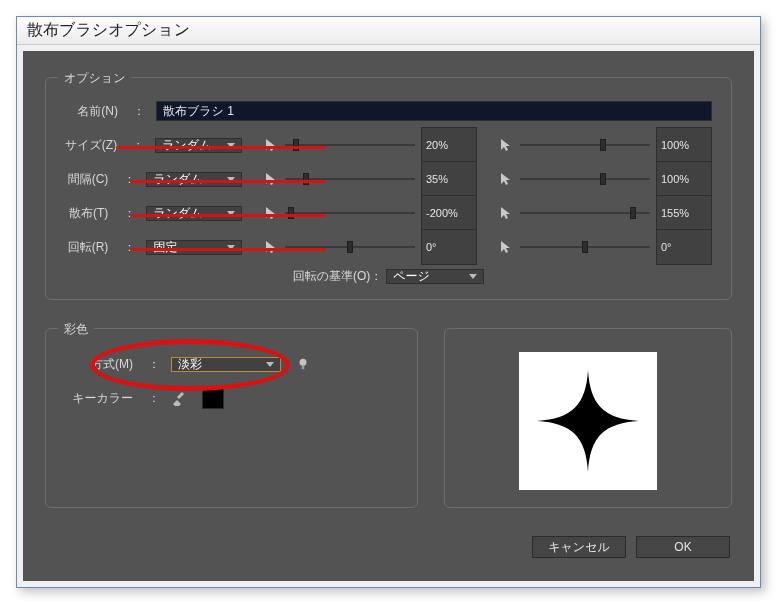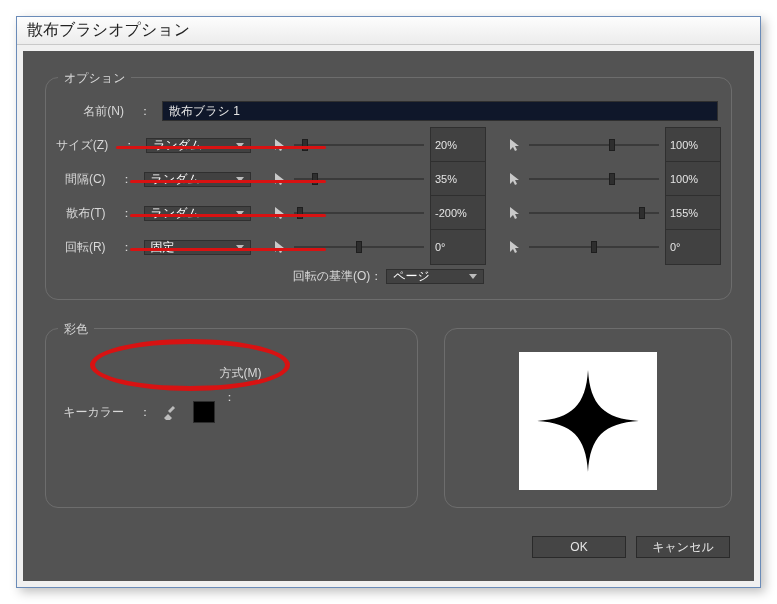--- a/index.html
+++ b/index.html
@@ -1,20 +1,20 @@
 <!DOCTYPE html>
 <html><head>
 <meta charset="utf-8">
 <style>
 * { box-sizing: border-box; margin: 0; padding: 0; font-family: "Meiryo UI", "Yu Gothic", sans-serif; }
 body { background: #fff; width: 777px; height: 604px; position: relative; }
 .window { position: absolute; left: 16px; top: 16px; width: 745px; height: 572px; background: #f0f0f0; border: 1px solid #6a8bb8; box-shadow: 4px 4px 10px rgba(0,0,0,.25); }
 .titlebar { height: 28px; background: linear-gradient(#fdfdfd,#ececec); border-bottom: 1px solid #c9c9c9; display: flex; align-items: center; padding: 0 10px; font-size: 16px; color: #222; }
 .client { background: #535353; position: absolute; left: 6px; top: 34px; right: 6px; bottom: 6px; padding: 16px; color: #d8d8d8; font-size: 12px; }
-.group { border: 1px solid #6d6d6d; border-radius: 13px; padding: 20px 10px 14px; margin: 10px 6px 18px; position: relative; }
+.group { border: 1px solid #6d6d6d; border-radius: 6px; padding: 20px 19px 14px; margin: 10px 6px 18px; position: relative; }
 .group-title { position: absolute; top: -8px; left: 12px; background: #535353; padding: 0 6px; }
 .row { display: flex; align-items: center; height: 26px; margin-bottom: 8px; gap: 7px; }
 .lab { width: 68px; text-align: right; margin-right: 8px; white-space: nowrap; }
 .colon { margin-right: 4px; }
 .input { background: #0f172a; border: 1px solid #2f2f2f; color: #e5e5e5; height: 20px; padding: 0 6px; flex: 1; font-size: 12px; }
 .name-input { width: 556px; flex: none; }
 .dd { background: #414141; border: 1px solid #2f2f2f; color: #ffffff; height: 15px; width: 142px; padding: 0 6px; display: flex; align-items: center; justify-content: space-between; cursor: pointer; }
 .dd .tri { width: 0; height: 0; border-left: 4px solid transparent; border-right: 4px solid transparent; border-top: 5px solid #bcbcbc; }
 .ul { position: absolute; height: 3px; background: #d81212; border-radius: 2px; }
 .slider-area { display: flex; align-items: center; gap: 6px; margin-left: 14px; }
@@ -182,23 +182,27 @@
       <div class="ul" style="left:70px; top:68px; width:210px;"></div>
       <div class="ul" style="left:84px; top:102px; width:196px;"></div>
       <div class="ul" style="left:84px; top:136px; width:196px;"></div>
       <div class="ul" style="left:84px; top:170px; width:196px;"></div>
     </div>
 
     <div class="lower">
       <div class="group color-group" style="position:relative;">
         <span class="group-title">彩色</span>
 
-        <div class="row" style="margin-top:16px;flex-direction:column;">
+        <div class="row" style="margin-top:2px;">
           <span class="lab">方式(M)</span>
           <span class="colon">：</span>
+          <div class="dd" style="width:110px;border:1px solid #b88a3a;">
+            <span>淡彩</span>
+            <span class="tri"></span>
+          </div>
           <svg class="bulb" viewBox="0 0 16 16">
               <circle cx="8" cy="6" r="4" fill="#c4c4c4"></circle>
               <rect x="6.5" y="10" width="3" height="4" fill="#9a9a9a"></rect>
             </svg>
         </div>
 
         <div class="row">
           <span class="lab">キーカラー</span>
           <span class="colon">：</span>
           <svg class="eyedrop" viewBox="0 0 16 16">
@@ -214,18 +218,18 @@
       <div class="group preview-group">
         <div class="preview-box">
           <svg class="star" viewBox="0 0 100 100">
             <path d="M50 2 C52 35 65 48 98 50 C65 52 52 65 50 98 C48 65 35 52 2 50 C35 48 48 35 50 2 Z" fill="#000"></path>
           </svg>
         </div>
       </div>
     </div>
 
     <div class="btns">
+      <button class="btn">キャンセル</button>
       <button class="btn">OK</button>
-      <button class="btn">キャンセル</button>
     </div>
 
   </div>
 </div>
 
 </body></html>

